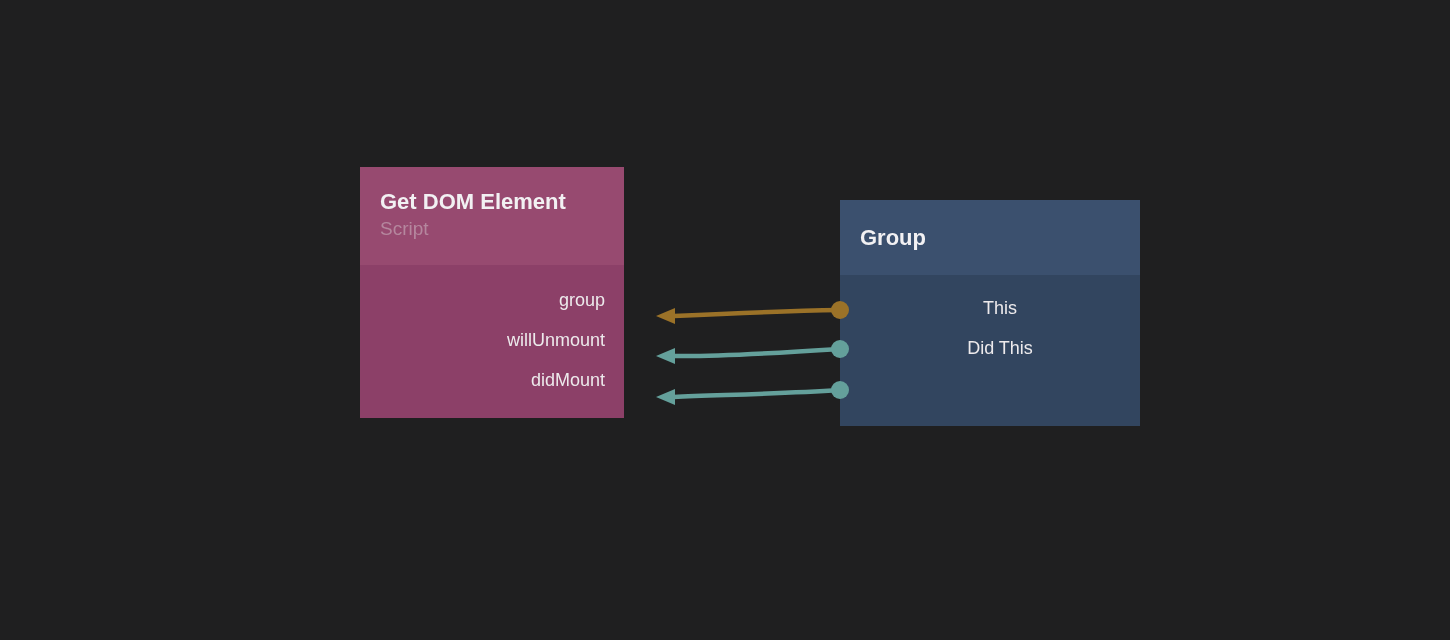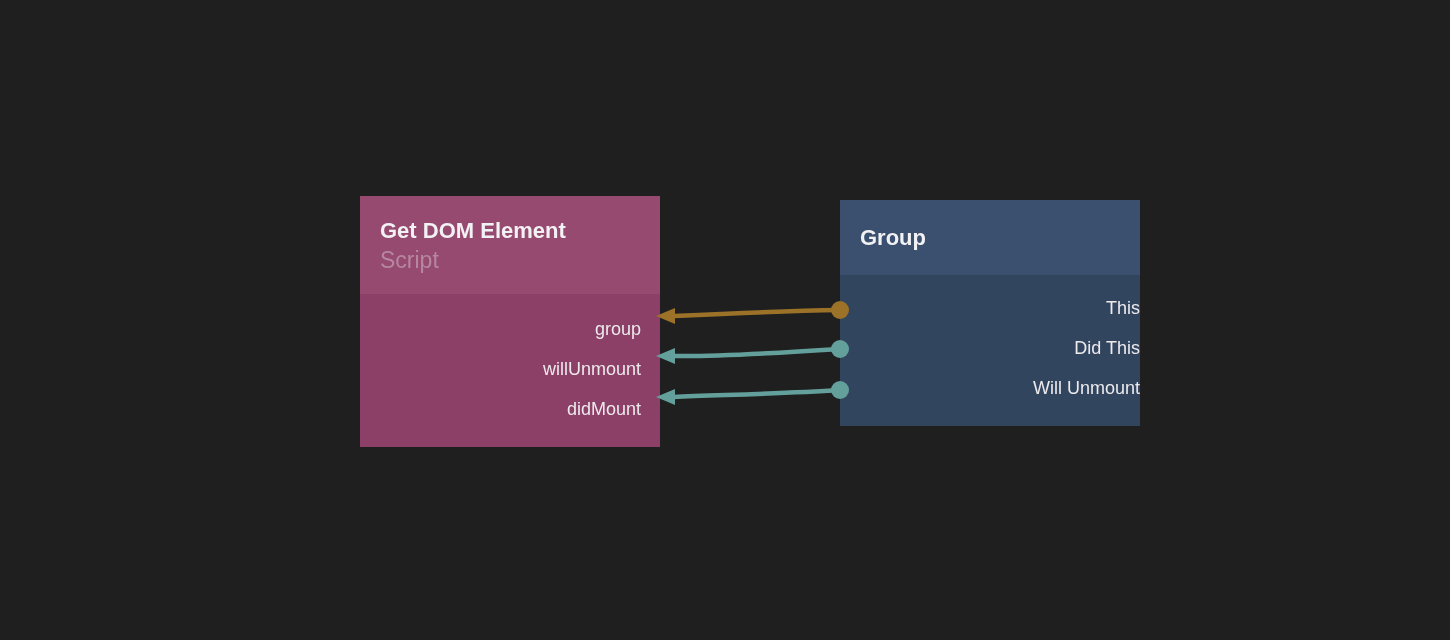--- a/index.html
+++ b/index.html
@@ -23,43 +23,43 @@
     box-sizing: border-box;
     width: 100%;
   }
   .node-title {
     font-size: 22px;
     font-weight: 600;
     color: #f2f1f3;
     line-height: 1.25;
   }
   .node-subtitle {
-    font-size: 23px;
+    font-size: 19px;
     font-weight: 400;
     color: #b5879e;
     line-height: 1.35;
   }
   .node-body {
     box-sizing: border-box;
     width: 100%;
   }
   .port-row {
     height: 40px;
     display: flex;
     align-items: center;
   }
   .port-row.align-right { justify-content: flex-end; padding-right: 19px; }
-  .port-row.align-left  { justify-content: flex-end; padding-left: 20px; }
+  .port-row.align-left  { justify-content: center; padding-left: 20px; }
   .port-label {
     font-size: 18px;
     color: #edeaec;
     white-space: nowrap;
   }
   
-  .node-script { left: 360px; top: 196px; width: 300px; height: 251px; }
+  .node-script { left: 360px; top: 167px; width: 264px; height: 251px; }
   .node-script .node-header { height: 98px; padding: 21px 20px 0 20px; }
   .node-script .node-body   { height: 153px; padding-top: 15px; }
   
   .node-group { left: 840px; top: 200px; width: 300px; height: 226px; }
   .node-group .node-header {
     height: 75px;
     padding: 0 20px;
     display: flex;
     align-items: center;
   }
@@ -100,23 +100,20 @@
     <div class="node-header" data-interactable="true" style="background-color: rgb(59, 80, 110);">
       <div class="node-title" data-interactable="false">Group</div>
     </div>
     <div class="node-body" data-interactable="false" style="background-color: rgb(50, 69, 95);">
       <div class="port-row align-left" data-interactable="false">
         <span class="port-label" data-interactable="false">This</span>
       </div>
       <div class="port-row align-left" data-interactable="false">
         <span class="port-label" data-interactable="false">Did This</span>
       </div>
-      <div class="port-row align-left" data-interactable="false">
-        <span class="port-label" data-interactable="false">Will Unmount</span>
-      </div>
     </div>
   </div>
 
   <svg class="wires-layer" width="1450" height="640" viewBox="0 0 1450 640" data-interactable="false">
 
     <g data-interactable="true">
       <path d="M 840 310 C 780 311, 716 314, 674 316" fill="none" stroke-width="4.5" data-interactable="true" stroke="#9b7228"></path>
       <polygon points="656,316 675,308 675,324" data-interactable="false" fill="#9b7228"></polygon>
     </g>
 

